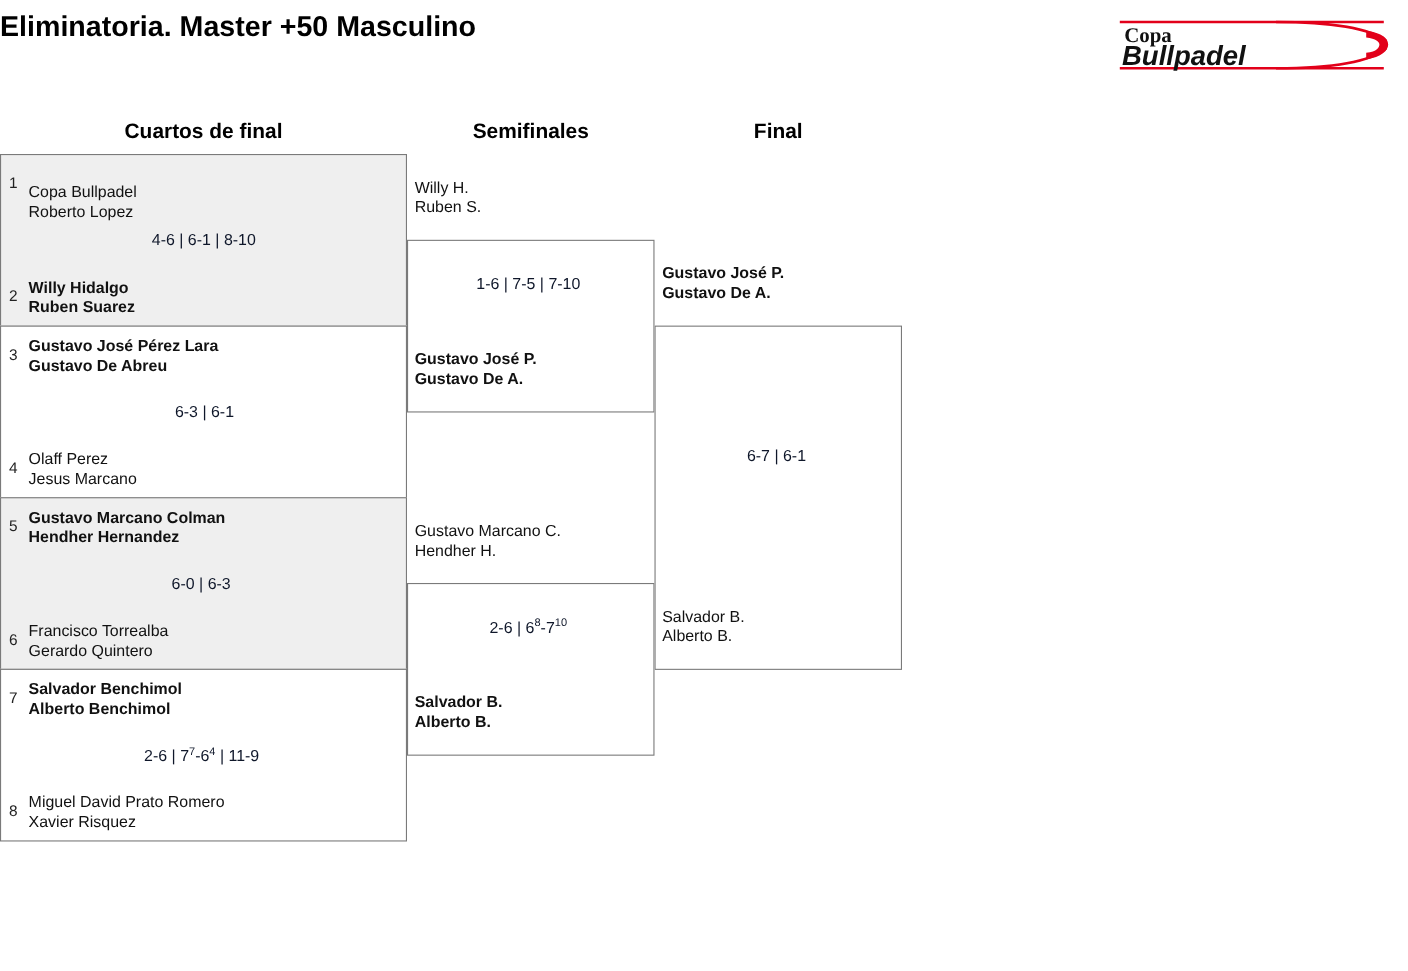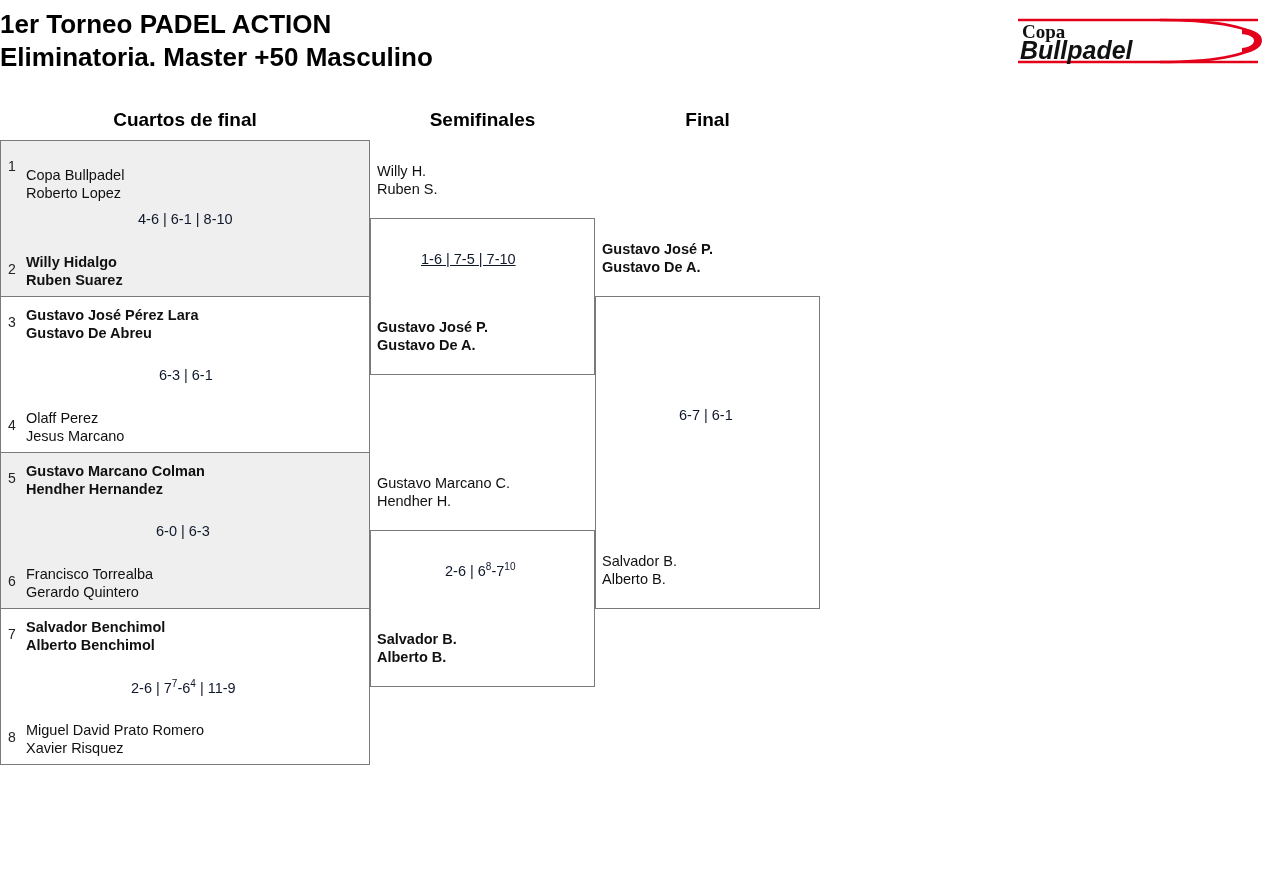--- a/index.html
+++ b/index.html
@@ -101,21 +101,20 @@
     font-size: 10px;
     vertical-align: super;
     line-height: 0;
   }
 </style>
 </head>
 <body>
 
 <div id="header">
   <div id="title-block">
-    <span id="title-line1">1er Torneo PADEL ACTION</span>
     <span id="title-line2">Eliminatoria. Master +50 Masculino</span>
   </div>
 
   <div id="logo">
     <svg width="256" height="62" viewBox="0 0 256 62" xmlns="http://www.w3.org/2000/svg">
       <g>
         <path d="M8 10 L248 10" stroke="#e2001a" stroke-width="2.4" fill="none"></path>
         <path d="M150 10 C200 10 236 16 250 27" stroke="#e2001a" stroke-width="2.4" fill="none"></path>
         <path d="M150 52 C200 52 236 46 250 34" stroke="#e2001a" stroke-width="2.4" fill="none"></path>
         <path d="M8 52 L248 52" stroke="#e2001a" stroke-width="2.4" fill="none"></path>
@@ -183,21 +182,21 @@
 <div class="team" style="left:26px; top:721px;">
   <span>Miguel David Prato Romero</span>
   <span class="l2">Xavier Risquez</span>
 </div>
 
 <div class="box plain" style="left:370px; top:218px; width:225px; height:157px;"></div>
 <div class="team" style="left:377px; top:162px;">
   <span>Willy H.</span>
   <span class="l2">Ruben S.</span>
 </div>
-<div class="score" style="left:421px; top:251px;text-decoration:underline;">1-6 | 7-5 | 7-10</div>
+<div class="score" style="left:433px; top:251px;">1-6 | 7-5 | 7-10</div>
 <div class="team bold" style="left:377px; top:318px;">
   <span>Gustavo José P.</span>
   <span class="l2">Gustavo De A.</span>
 </div>
 
 <div class="box plain" style="left:370px; top:530px; width:225px; height:157px;"></div>
 <div class="team" style="left:377px; top:474px;">
   <span>Gustavo Marcano C.</span>
   <span class="l2">Hendher H.</span>
 </div>

